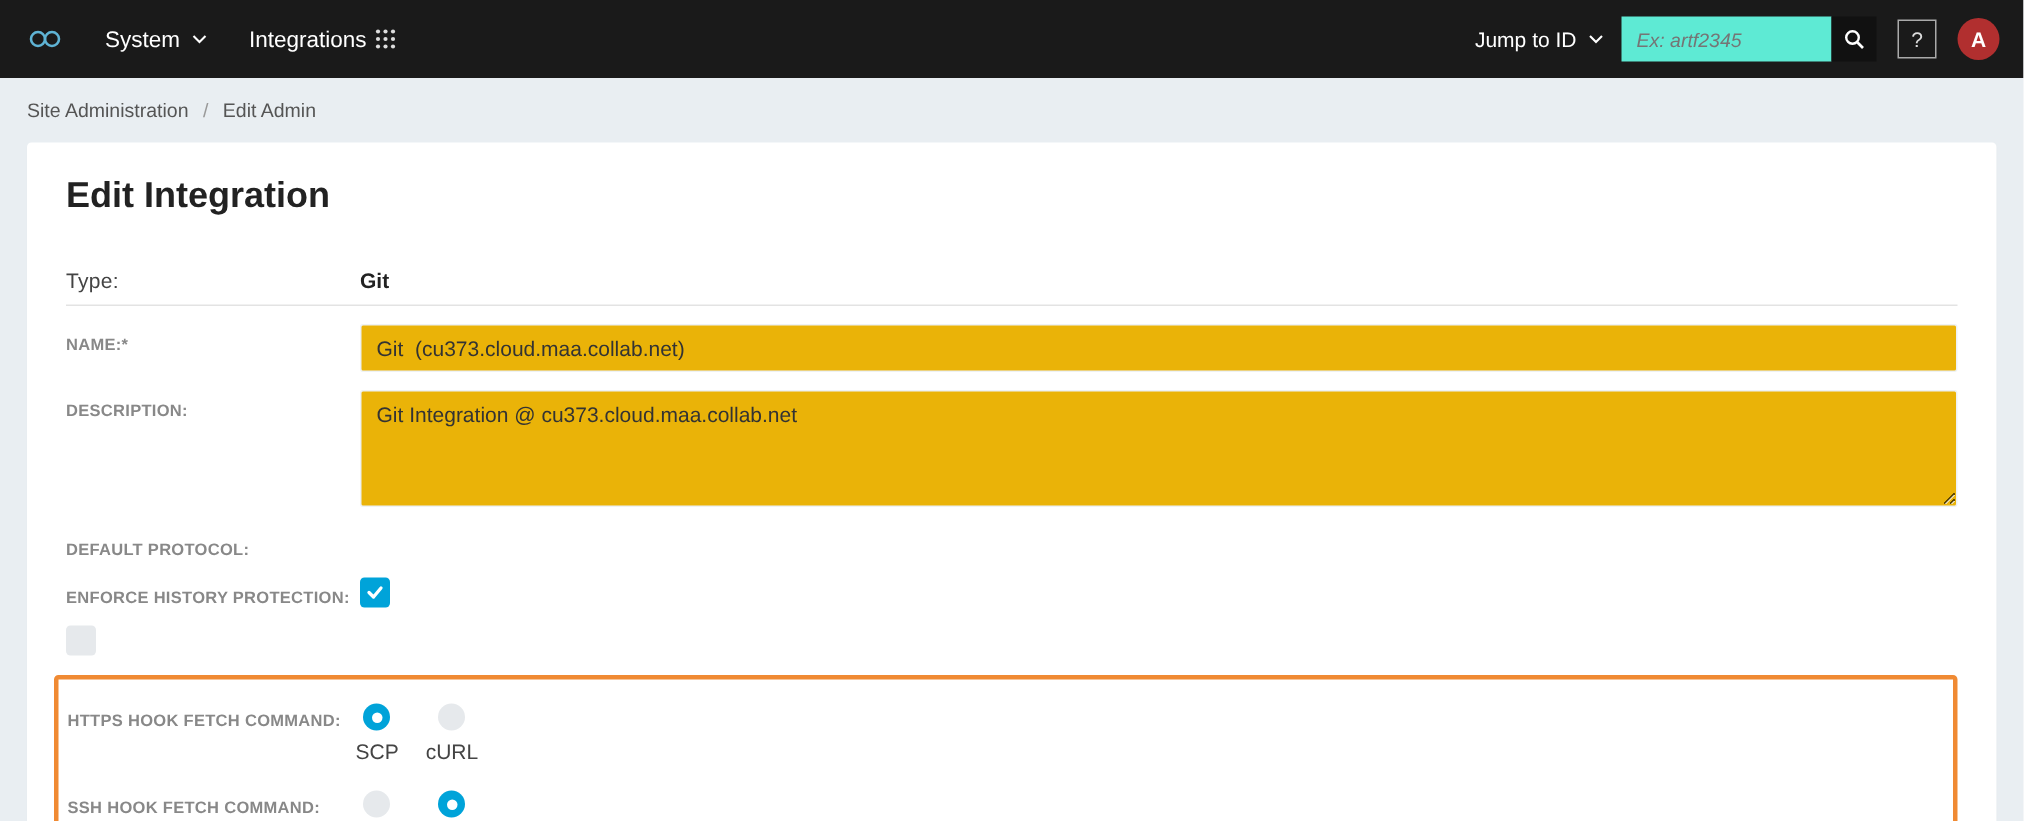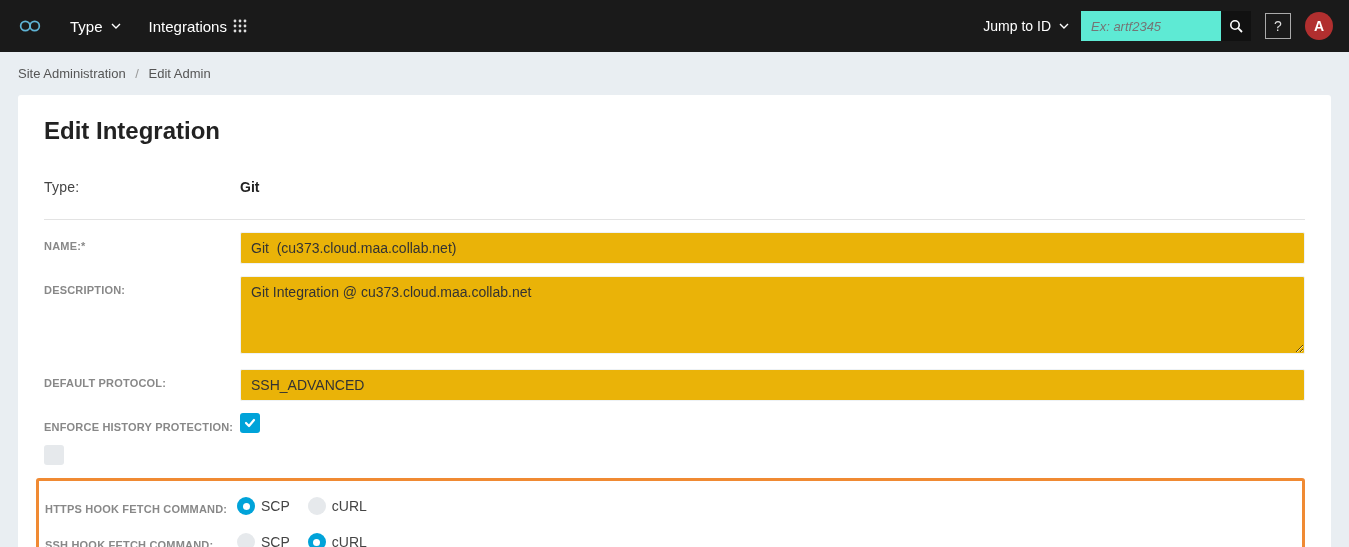--- a/index.html
+++ b/index.html
@@ -22,35 +22,35 @@
   
   .breadcrumb { padding: 14px 18px; font-size: 13px; color: #555; }
   .breadcrumb .sep { color: #999; margin: 0 6px; }
   .breadcrumb .current{color:#555;}
   
   
   .card { background: #fff; margin: 0 18px 18px 18px; border-radius: 3px; padding: 22px 26px; box-shadow: 0 1px 1px rgba(0,0,0,0.03); }
   .card h1 { font-size: 24px; font-weight: 600; color: #222; margin-bottom: 28px; }
 
   .form-row { display: flex; align-items: flex-start; padding: 6px 0; }
-  .form-row.first-row { border-bottom: 1px solid #e3e3e3; padding-bottom: 24px; margin-bottom: 6px; }
+  .form-row.first-row { border-bottom: 1px solid #e3e3e3; padding-bottom: 8px; margin-bottom: 6px; }
   .form-label { flex: 0 0 196px; font-size: 11px; font-weight: 700; color: #888; letter-spacing: 0.2px; padding-top: 8px; text-transform: uppercase; }
   .form-label.normal { font-size: 14px; text-transform: none; font-weight: 400; color: #444; padding-top: 0; }
   .form-control-wrap { flex: 1; }
   .form-input, .form-textarea { width: 100%; background: #eab308; border: 1px solid #eef2f5; border-radius: 2px; padding: 7px 10px; font-size: 14px; color: #333; font-family: inherit; }
   .form-textarea { min-height: 78px; resize: both; }
   .type-value { font-size: 14px; font-weight: 700; color: #222; text-align: center; }
 
   .checkbox-custom { width: 20px; height: 20px; border-radius: 3px; display: inline-flex; align-items: center; justify-content: center; cursor: pointer; }
   .checkbox-custom.checked { background: #00a3d9; }
   .checkbox-custom.unchecked { background: #e6e9ec; }
   .checkbox-custom.checked svg { display: block; }
 
   .radio-group { display: flex; align-items: center; gap: 18px; padding-top: 2px;}
-  .radio-option { display: inline-flex; align-items: center; gap: 6px; cursor: pointer; font-size: 14px; color: #444; }
+  .radio-option { display: inline-flex; align-items: center; gap: 6px; cursor: pointer; font-size: 14px; color: #444; flex-direction: column; }
   .radio-circle { width: 18px; height: 18px; border-radius: 50%; background: #e6e9ec; display: inline-flex; align-items: center; justify-content: center; }
   .radio-circle.selected { background: #00a3d9; }
   .radio-circle.selected::after { content: ""; width: 7px; height: 7px; background: #fff; border-radius: 50%; }
 
   .highlight-box { border: 3px solid #f08a33; border-radius: 3px; padding: 6px 6px; margin-left: -8px; margin-top:4px; margin-bottom:4px; }
   .highlight-box .form-row { padding: 8px 0; }
   .highlight-box .form-label { flex: 0 0 192px; }
 
   .chevron { margin-left: 2px; }
 </style>
@@ -59,21 +59,21 @@
 
 <div class="topbar">
   <div class="topbar-left">
     <span class="logo-swirl">
       <svg viewBox="0 0 36 20" width="28" height="20">
         <path d="M6 10 a6 6 0 1 0 12 0 a6 6 0 1 0 -12 0" fill="none" stroke="#5fb3d4" stroke-width="2.2"></path>
         <path d="M18 10 a6 6 0 1 0 12 0 a6 6 0 1 0 -12 0" fill="none" stroke="#5fb3d4" stroke-width="2.2"></path>
       </svg>
     </span>
     <span class="nav-item">
-      <span>Type</span>
+      <span>System</span>
       <svg class="chevron" width="10" height="10" viewBox="0 0 10 10">
           <path d="M1 3 L5 7 L9 3" stroke="#fff" stroke-width="1.4" fill="none"></path>
         </svg>
     </span>
     <span class="nav-item">
       <span>Integrations</span>
       <span class="grid-icon">
         <svg width="14" height="14" viewBox="0 0 14 14">
           <circle cx="2" cy="2" r="1.4" fill="#ddd"></circle>
             <circle cx="7" cy="2" r="1.4" fill="#ddd"></circle>
@@ -138,23 +138,20 @@
 
   <div class="form-row">
     <div class="form-label">DESCRIPTION:</div>
     <div class="form-control-wrap">
       <textarea class="form-textarea" style="">Git Integration @ cu373.cloud.maa.collab.net</textarea>
     </div>
   </div>
 
   <div class="form-row">
     <div class="form-label">DEFAULT PROTOCOL:</div>
-    <div class="form-control-wrap">
-      <input class="form-input" value="SSH_ADVANCED" style="">
-    </div>
   </div>
 
   <div class="form-row">
     <div class="form-label">ENFORCE HISTORY PROTECTION:</div>
     <div class="form-control-wrap">
       <span class="checkbox-custom checked">
         <svg width="14" height="14" viewBox="0 0 14 14">
             <path d="M3 7 L6 10 L11 4" stroke="#fff" stroke-width="2.2" fill="none" stroke-linecap="round" stroke-linejoin="round"></path>
           </svg>
       </span>

